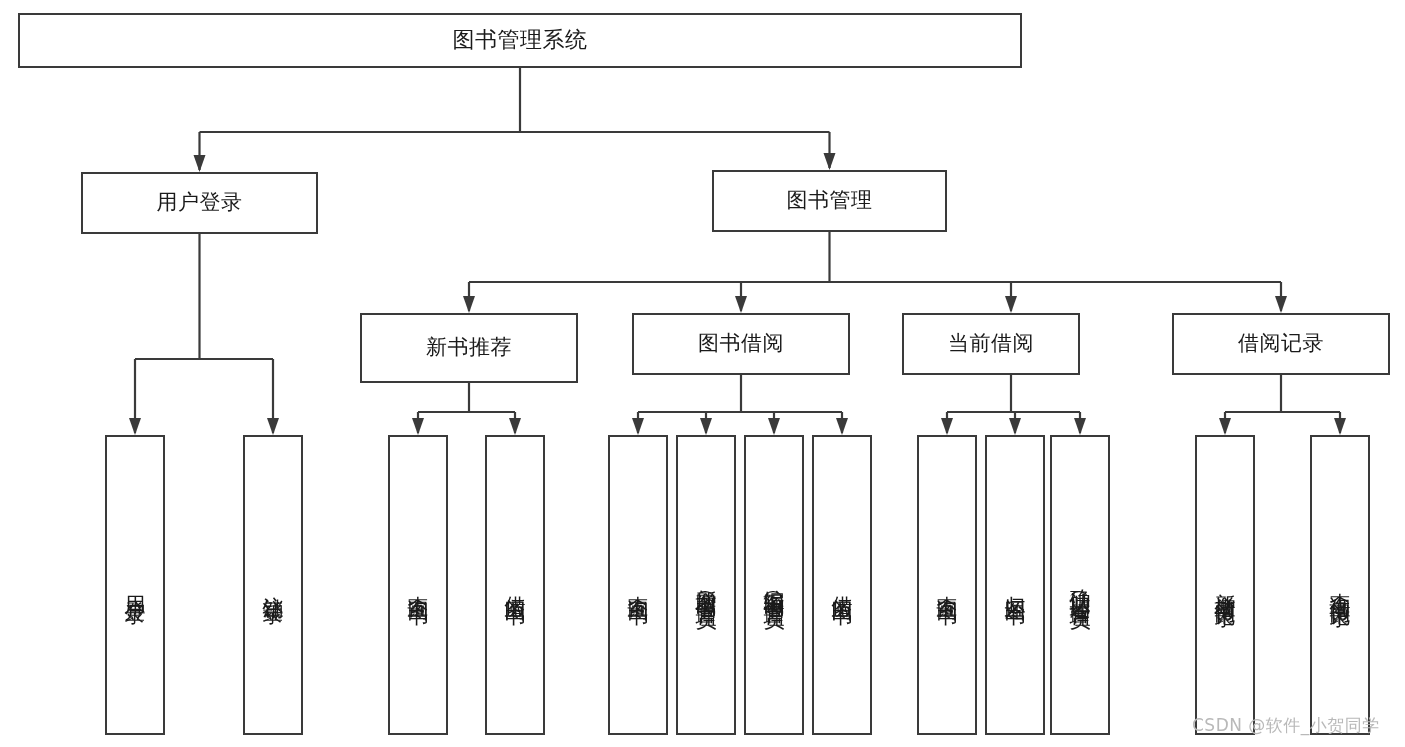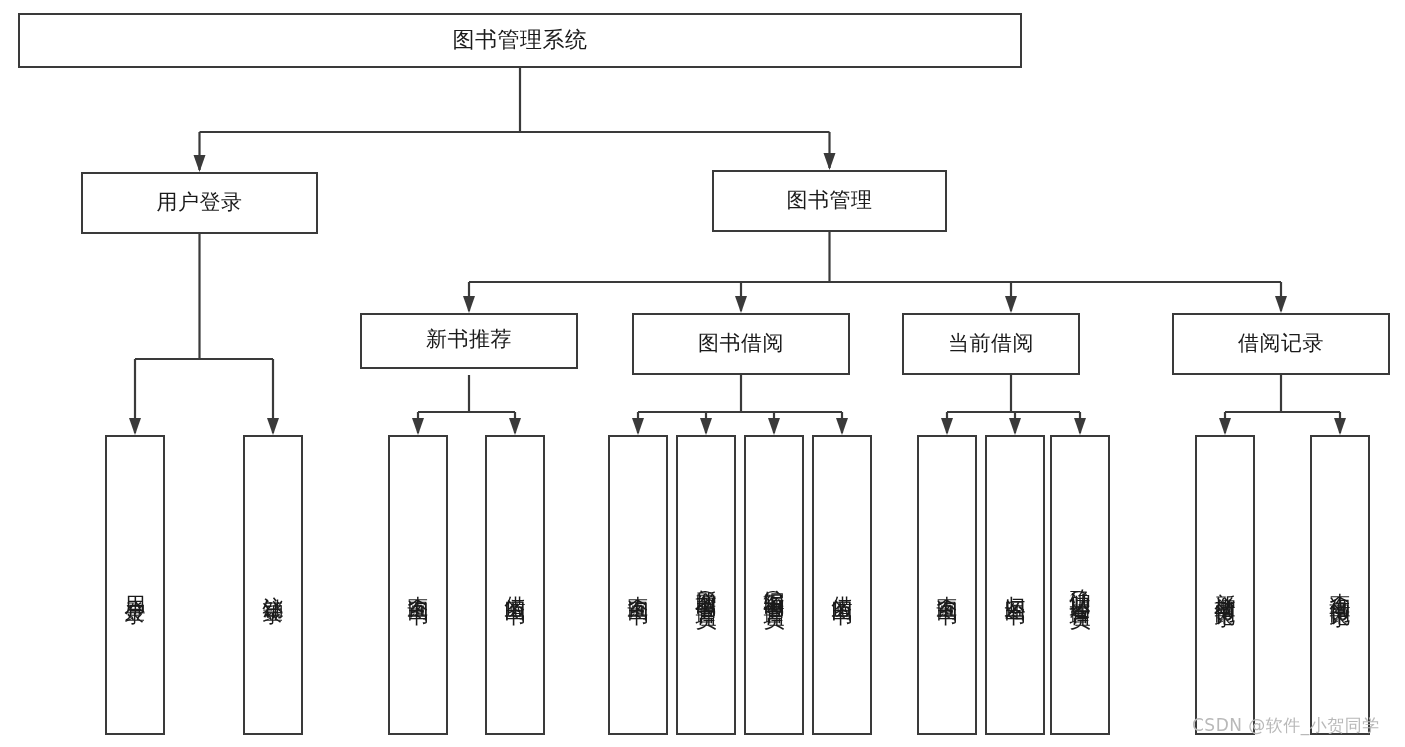--- a/index.html
+++ b/index.html
@@ -128,21 +128,21 @@
   <div id="nodes-layer">
       <div class="node horiz root" style="left: 18px; top: 13px; width: 1004px; height: 55px; border-color: rgb(58, 58, 58);">
         <span class="label">图书管理系统</span>
       </div>
       <div class="node horiz" style="left: 81px; top: 172px; width: 237px; height: 62px; border-color: rgb(58, 58, 58);">
         <span class="label">用户登录</span>
       </div>
       <div class="node horiz" style="left: 712px; top: 170px; width: 235px; height: 62px; border-color: rgb(58, 58, 58);">
         <span class="label">图书管理</span>
       </div>
-      <div class="node horiz" style="left: 360px; top: 313px; width: 218px; height: 56px; border-color: rgb(58, 58, 58); font-family: Liberation Mono, monospace;">
+      <div class="node horiz" style="left: 360px; top: 313px; width: 218px; height: 70px; border-color: rgb(58, 58, 58);">
         <span class="label">新书推荐</span>
       </div>
       <div class="node horiz" style="left: 632px; top: 313px; width: 218px; height: 62px; border-color: rgb(58, 58, 58);">
         <span class="label">图书借阅</span>
       </div>
       <div class="node horiz" style="left: 902px; top: 313px; width: 178px; height: 62px; border-color: rgb(58, 58, 58);">
         <span class="label">当前借阅</span>
       </div>
       <div class="node horiz" style="left: 1172px; top: 313px; width: 218px; height: 62px; border-color: rgb(58, 58, 58); justify-content: center;">
         <span class="label">借阅记录</span>

